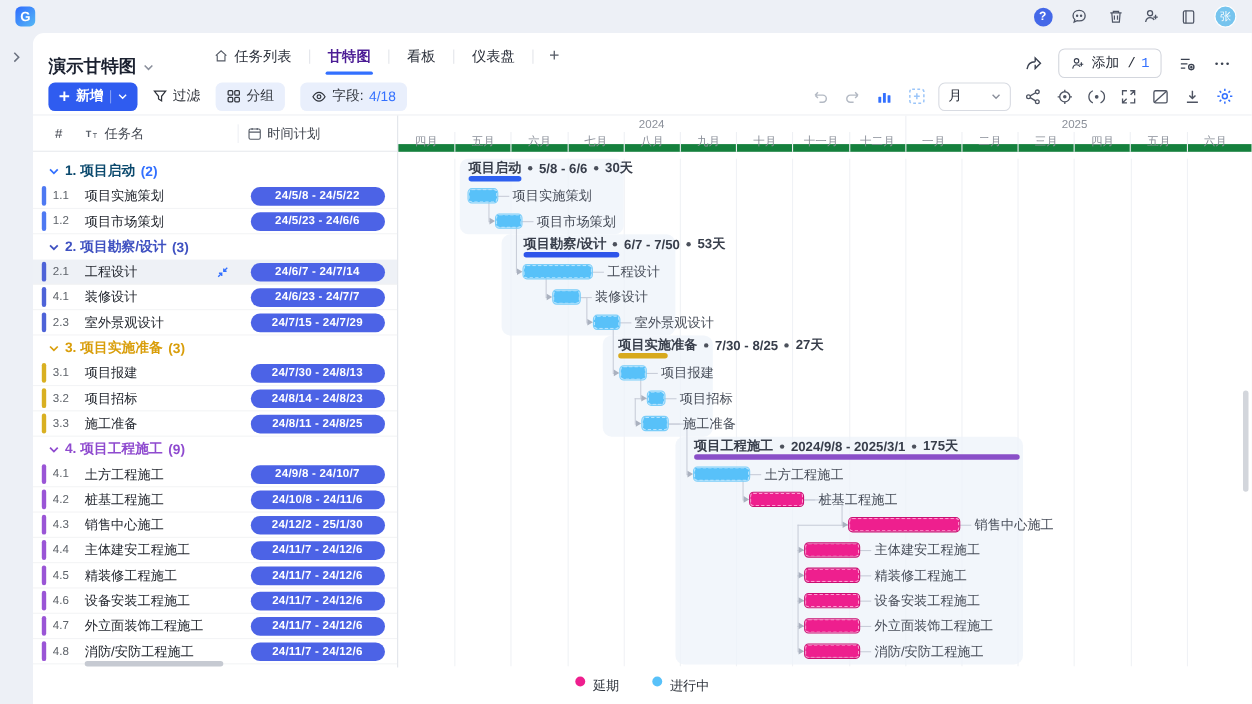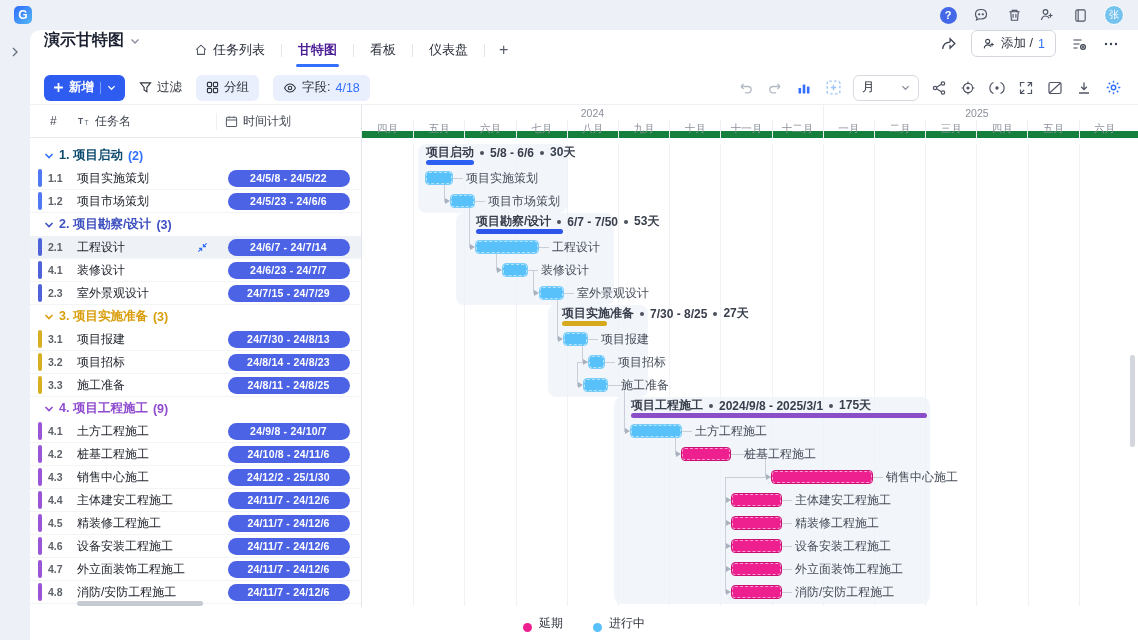--- a/index.html
+++ b/index.html
@@ -18,21 +18,21 @@
   .tico{width:18px;height:18px;display:flex;align-items:center;justify-content:center;color:#4e5565;cursor:pointer;}
   .help-badge{width:17px;height:17px;border-radius:50%;background:#4468e8;color:#fff;font-size:11px;font-weight:bold;
     display:flex;align-items:center;justify-content:center;}
   .avatar{width:20px;height:20px;border-radius:50%;background:#76c4ee;color:#fff;font-size:10px;
     display:flex;align-items:center;justify-content:center;border:1.5px solid #fff;}
   
   .rail{position:absolute;left:0;top:30px;bottom:0;width:30px;background:#edf0f6;}
   .rail-btn{margin:14px auto;width:16px;height:16px;color:#6b7280;display:flex;align-items:center;justify-content:center;cursor:pointer;}
   .main{position:absolute;left:30px;top:30px;right:0;bottom:0;background:#fff;border-top-left-radius:10px;overflow:hidden;}
   
-  .tabrow{height:41px;display:flex;align-items:flex-start;padding:0 18px 0 14px;}
+  .tabrow{height:41px;display:flex;align-items:flex-end;padding:0 18px 0 14px;font-family:Liberation Mono, monospace;}
   .doc-title{display:flex;align-items:center;gap:6px;font-size:16px;font-weight:bold;color:#1b2130;cursor:pointer;}
   .caret{color:#8a8f9b;}
   .tabs{display:flex;align-items:center;margin-left:38px;gap:0;}
   .tab{position:relative;display:flex;align-items:center;gap:5px;font-size:13px;color:#2a2f3a;
     padding:0 16px;height:40px;cursor:pointer;}
   .tab.active{color:#4c1d95;font-weight:bold;}
   .tab.active:after{content:"";position:absolute;left:14px;right:14px;bottom:3px;height:3px;border-radius:2px;background:#3370ff;}
   .tab-sep{width:1px;height:13px;background:#e3e5ea;}
   .tab-add{font-size:16px;color:#555b66;padding:0 14px;cursor:pointer;}
   .tabrow-right{margin-left:auto;display:flex;align-items:center;gap:14px;}
@@ -59,21 +59,21 @@
   .tpane{width:332px;position:relative;border-right:1px solid #e2e5ea;}
   .thead{height:33px;display:flex;align-items:center;border-bottom:1px solid #e8eaee;font-size:12px;color:#40454f;}
   .thead .h-idx{width:42px;padding-left:20px;}
   .thead .h-name{flex:1;display:flex;align-items:center;gap:5px;padding-left:5px;}
   .thead .h-plan{width:145px;display:flex;align-items:center;gap:5px;padding-left:8px;border-left:1px solid #eef0f4;}
   .tbody{position:absolute;top:39px;left:0;right:0;}
   .trow{display:flex;align-items:center;height:23px;border-bottom:1px solid #f3f4f6;position:relative;}
   .trow.group{border-bottom:none;padding-left:14px;gap:5px;}
   .trow.sel{background:#eef1f6;}
   .strip{position:absolute;left:8px;top:2px;bottom:2px;width:4px;border-radius:2px;}
-  .cid{width:42px;padding-left:18px;font-size:10.5px;color:#5d6269;font-weight:bold;}
+  .cid{width:42px;padding-left:18px;font-size:10.5px;color:#5d6269;}
   .cname{flex:1;font-size:12px;color:#23272f;padding-left:5px;display:flex;align-items:center;}
   .cname .fit{margin-left:auto;margin-right:8px;color:#3370ff;}
   .cplan{width:145px;display:flex;justify-content:center;}
   .pill{min-width:122px;text-align:center;background:#4c63e6;color:#fff;border-radius:9px;height:17px;line-height:17px;
     font-size:10.5px;font-weight:bold;letter-spacing:.2px;cursor:pointer;}
   .gtitle{font-size:12.5px;font-weight:bold;}
   .gcount{font-size:12.5px;font-weight:bold;}
   .hscroll{position:absolute;left:47px;bottom:1px;width:126px;height:5px;border-radius:3px;background:#c6cad2;}
   
   .gpane{flex:1;position:relative;overflow:hidden;}
@@ -96,21 +96,21 @@
   .bar.delay{background:#ee1f8e;border:1px dashed #ff9ed2;outline:1px solid #c90f72;}
   .leader{position:absolute;height:1px;background:#c9ced9;z-index:2;}
   .blabel{position:absolute;height:23px;line-height:23px;font-size:12px;color:#474d59;white-space:nowrap;z-index:3;}
   .cl{position:absolute;background:#c9ced9;z-index:1;}
   .carrow{position:absolute;width:0;height:0;border-top:3.5px solid transparent;border-bottom:3.5px solid transparent;
     border-left:5px solid #aab1bf;z-index:2;}
   .vscroll{position:absolute;right:3px;top:250px;width:5px;height:92px;border-radius:3px;background:#d3d6dc;}
   
   .legend{position:absolute;left:0;right:0;bottom:0;height:33px;background:#fff;display:flex;align-items:center;
     justify-content:center;gap:30px;}
-  .litem{display:flex;align-items:flex-end;gap:7px;font-size:12px;color:#2f343d;}
+  .litem{display:flex;align-items:flex-start;gap:7px;font-size:12px;color:#2f343d;}
   .ldot{width:9px;height:9px;border-radius:50%;}
 </style>
 </head>
 <body>
 
 <div class="topbar">
   <div class="logo">
     <div class="logo-badge">G</div>
     <div class="logo-text"><b>Gant</b><span>table</span></div>
   </div>

